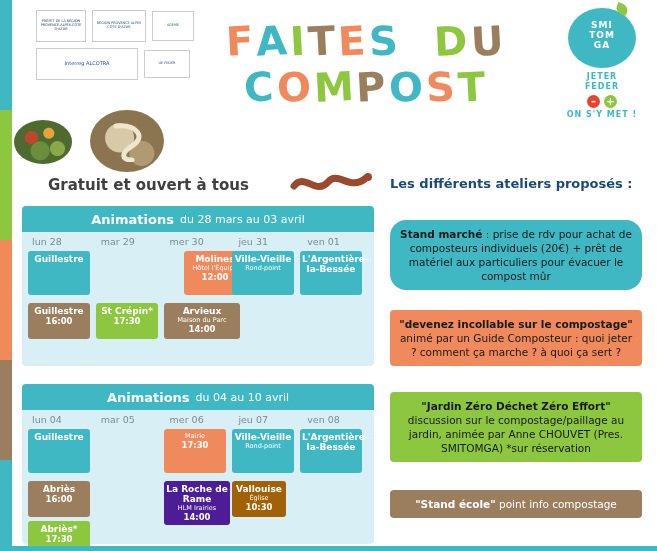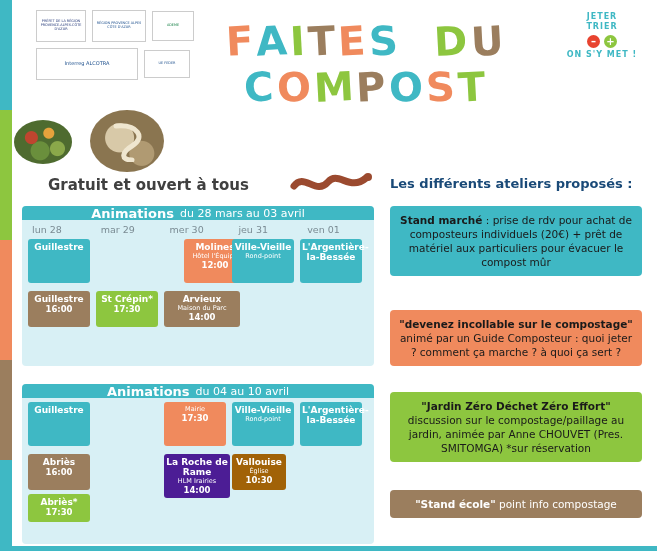--- a/index.html
+++ b/index.html
@@ -45,30 +45,30 @@
 
   .free-text{position:absolute;left:48px;top:176px;color:#404040;font-weight:bold;font-size:15px;}
   .worm{position:absolute;left:290px;top:166px;width:84px;height:30px;}
 
   
   .right-title{position:absolute;left:390px;top:176px;color:#1a4a78;font-weight:bold;font-size:13px;}
 
   .card{position:absolute;left:390px;width:252px;border-radius:4px;padding:7px 9px;box-sizing:border-box;
         font-size:10.5px;line-height:14px;text-align:center;color:#1a1a1a;}
   .card b{font-weight:bold;}
-  #card0{top:206px;background:#3fb8c4;}
+  #card0{top:220px;background:#3fb8c4;border-radius:16px;}
   #card1{top:310px;background:#f08a5d;}
   #card2{top:392px;background:#8dc63f;}
   #card3{top:490px;background:#9b7e5e;color:#fff;}
 
   
   .sched{position:absolute;left:22px;width:352px;background:#d8f0f5;border-radius:4px;}
   #sched1{top:206px;height:160px;}
   #sched2{top:384px;height:160px;}
-  .sched-head{background:#3fb8c4;border-radius:4px 4px 0 0;height:14px;display:flex;align-items:center;
+  .sched-head{background:#3fb8c4;border-radius:4px 4px 0 0;height:26px;display:flex;align-items:center;
               justify-content:center;gap:6px;color:#fff;}
   .sched-head .h1{font-weight:bold;font-size:13px;}
   .sched-head .h2{font-size:11px;}
   .days{display:flex;padding:4px 4px 0 4px;}
   .day{flex:1;color:#7a8b93;font-size:9.5px;padding-left:6px;}
   .grid{position:relative;height:120px;}
   .cell{position:absolute;border-radius:3px;color:#fff;text-align:center;padding:3px 2px;box-sizing:border-box;
         font-size:8px;line-height:9.5px;}
   .cell .n{font-weight:bold;font-size:9px;line-height:10px;}
   .cell .s{font-size:6.5px;line-height:8px;}
@@ -119,23 +119,31 @@
     <div class="t1">
       <span style="color:#f08a5d;">F</span><span style="color:#3fb8c4;">A</span><span style="color:#8dc63f;">I</span><span style="color:#9b7e5e;">T</span><span style="color:#f08a5d;">E</span><span style="color:#3fb8c4;">S</span>
       &nbsp;<span style="color:#8dc63f;">D</span><span style="color:#9b7e5e;">U</span>
     </div>
     <div class="t2">
       <span style="color:#3fb8c4;">C</span><span style="color:#f08a5d;">O</span><span style="color:#8dc63f;">M</span><span style="color:#9b7e5e;">P</span><span style="color:#3fb8c4;">O</span><span style="color:#f08a5d;">S</span><span style="color:#8dc63f;">T</span>
     </div>
   </div>
 
   <div class="badge">
+    <div class="badge-circle">
+      <div class="badge-leaf"></div>
+      <div class="bt">
+        <div>SMI</div>
+        <div>TOM</div>
+        <div>GA</div>
+      </div>
+    </div>
     <div class="badge-sub">
       <div>JETER</div>
-      <div>TRIER</div>
+      <div>FEDER</div>
     </div>
     <div class="badge-icons">
       <div class="bi red">–</div>
       <div class="bi green">+</div>
     </div>
     <div class="badge-sub" style="margin-top:2px;">ON S'Y MET !</div>
   </div>
 
   <div class="photo" id="photo-salad"></div>
   <div class="photo" id="photo-compost"></div>
@@ -207,20 +215,27 @@
           <div class="t">14:00</div>
         </div>
       </div>
   </div>
 
   <div class="sched" id="sched2">
     <div class="sched-head">
       <span class="h1">Animations</span>
       <span class="h2">du 04 au 10 avril</span>
     </div>
+    <div class="days">
+      <div class="day">lun 04</div>
+      <div class="day">mar 05</div>
+      <div class="day">mer 06</div>
+      <div class="day">jeu 07</div>
+      <div class="day">ven 08</div>
+    </div>
     <div class="grid" id="grid2">
         <div class="cell" style="background: rgb(63, 184, 196); left: 6px; top: 4px; width: 62px; min-height: 44px;">
           <div class="n">Guillestre</div>
         </div>
         <div class="cell" style="background: rgb(240, 138, 93); left: 142px; top: 4px; width: 62px; min-height: 44px;">
           <div class="s">Mairie</div>
           <div class="t">17:30</div>
         </div>
         <div class="cell" style="background: rgb(63, 184, 196); left: 210px; top: 4px; width: 62px; min-height: 44px;">
           <div class="n">Ville-Vieille</div>

